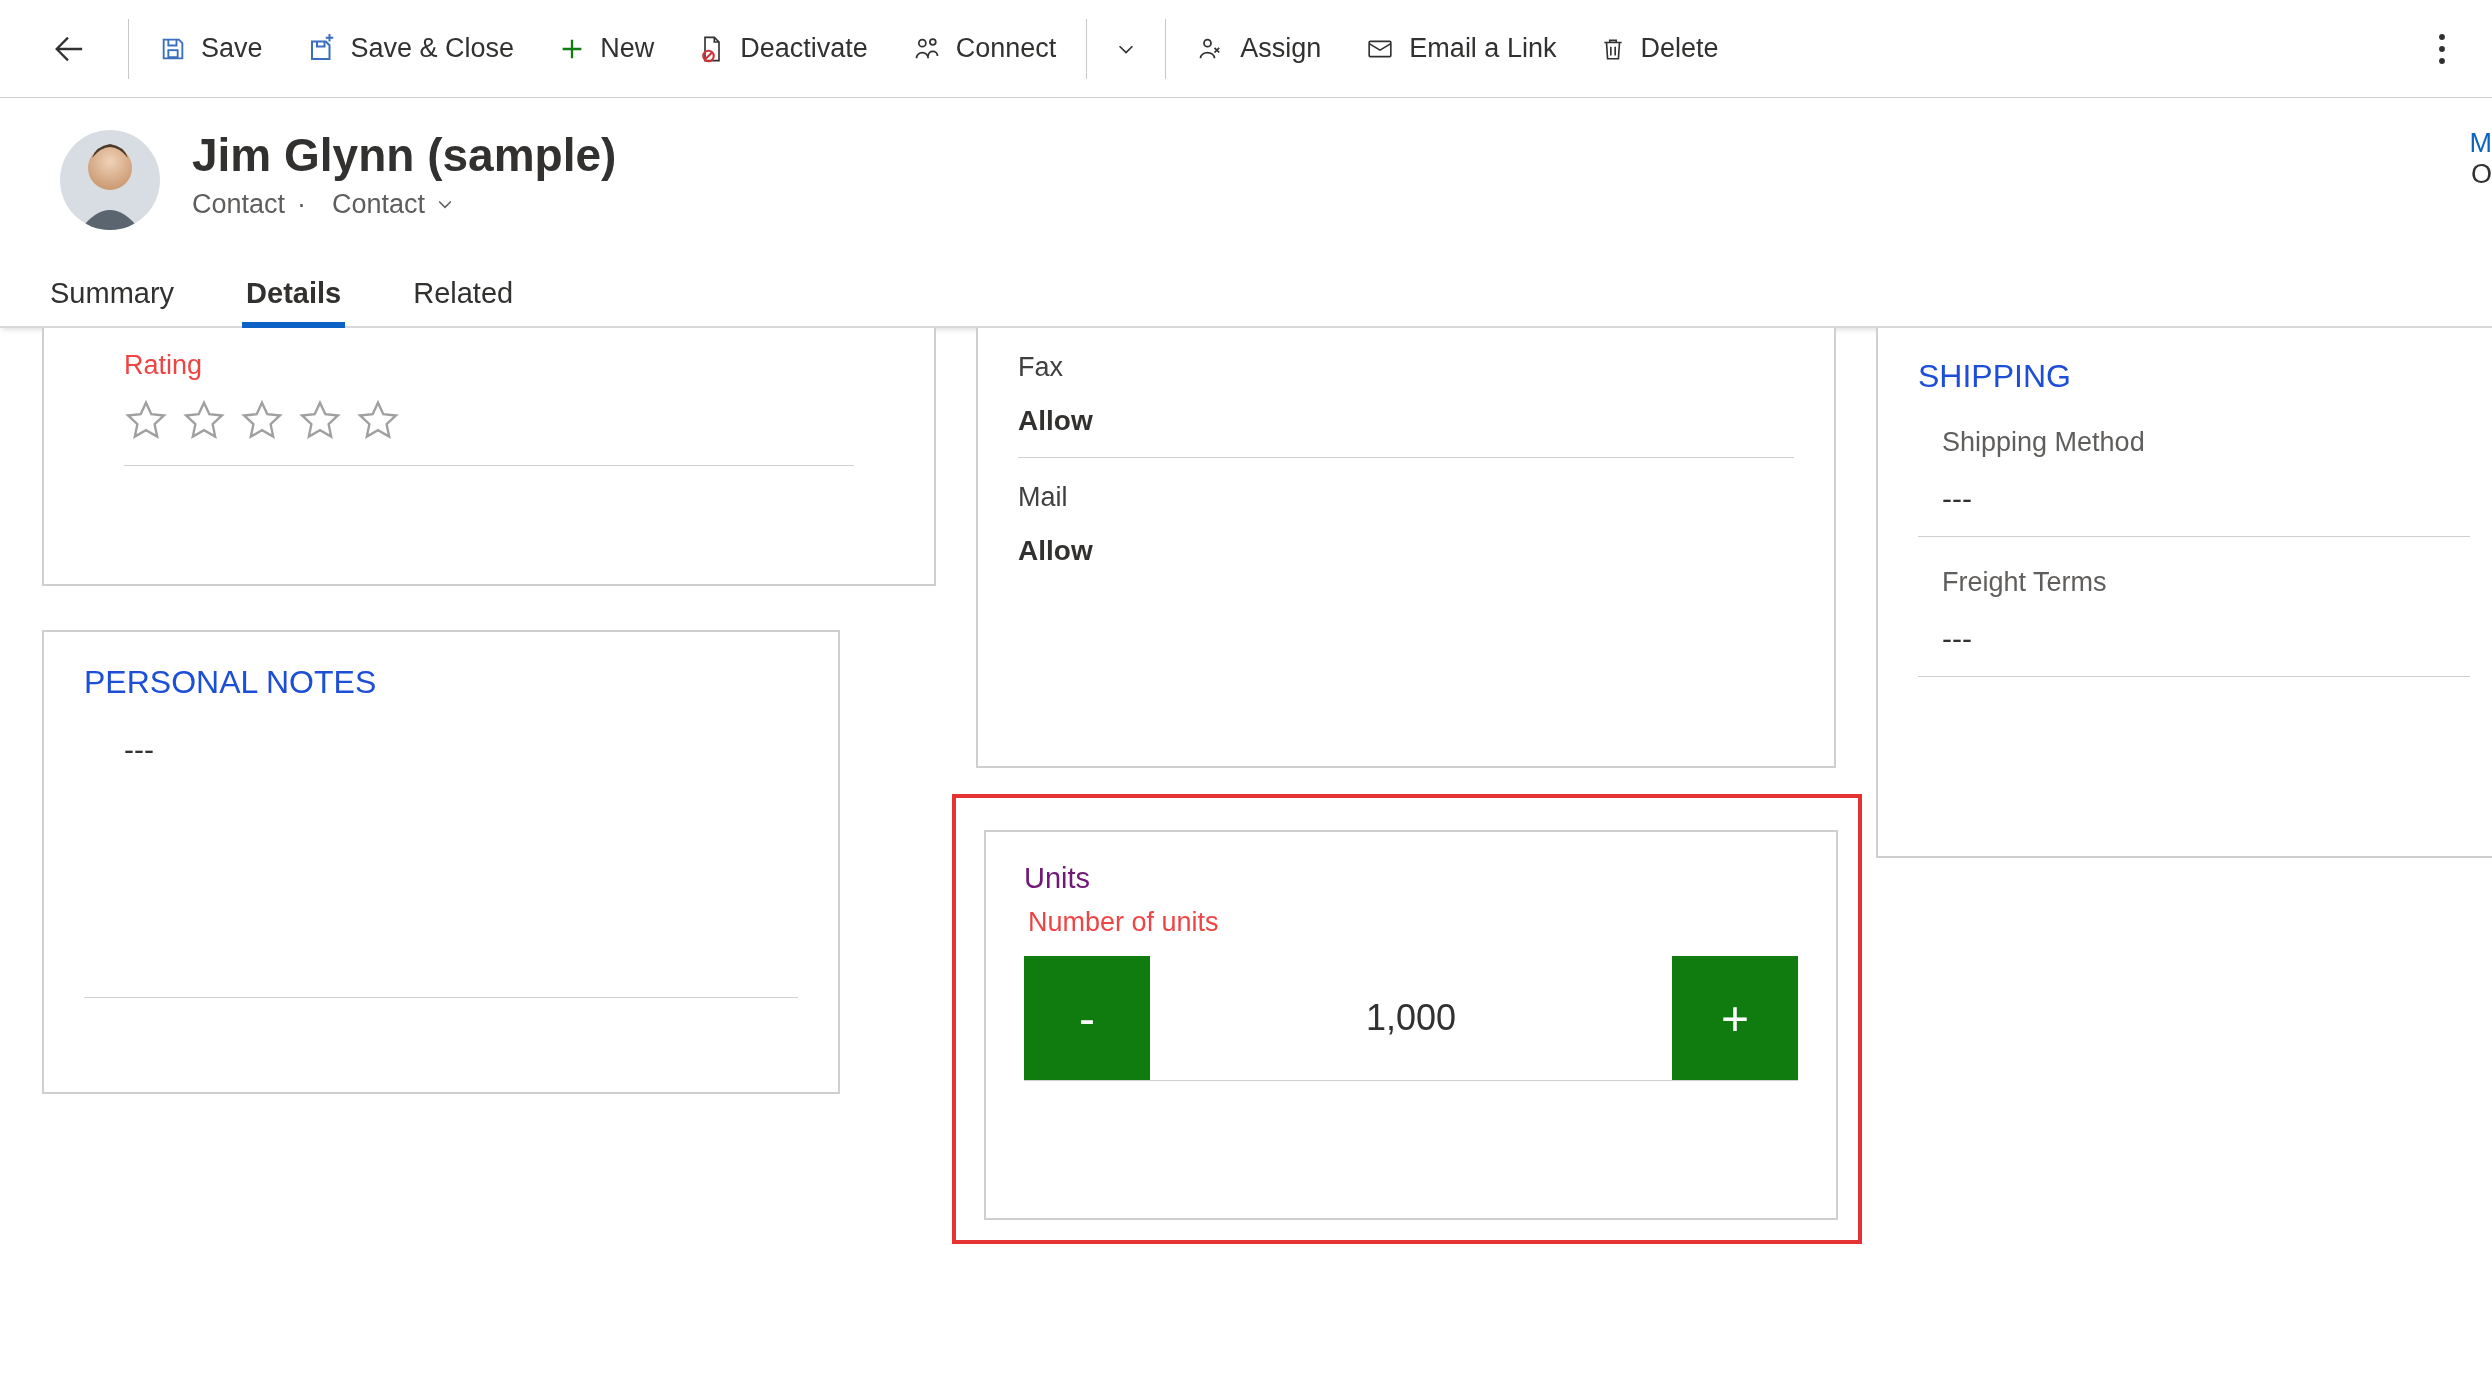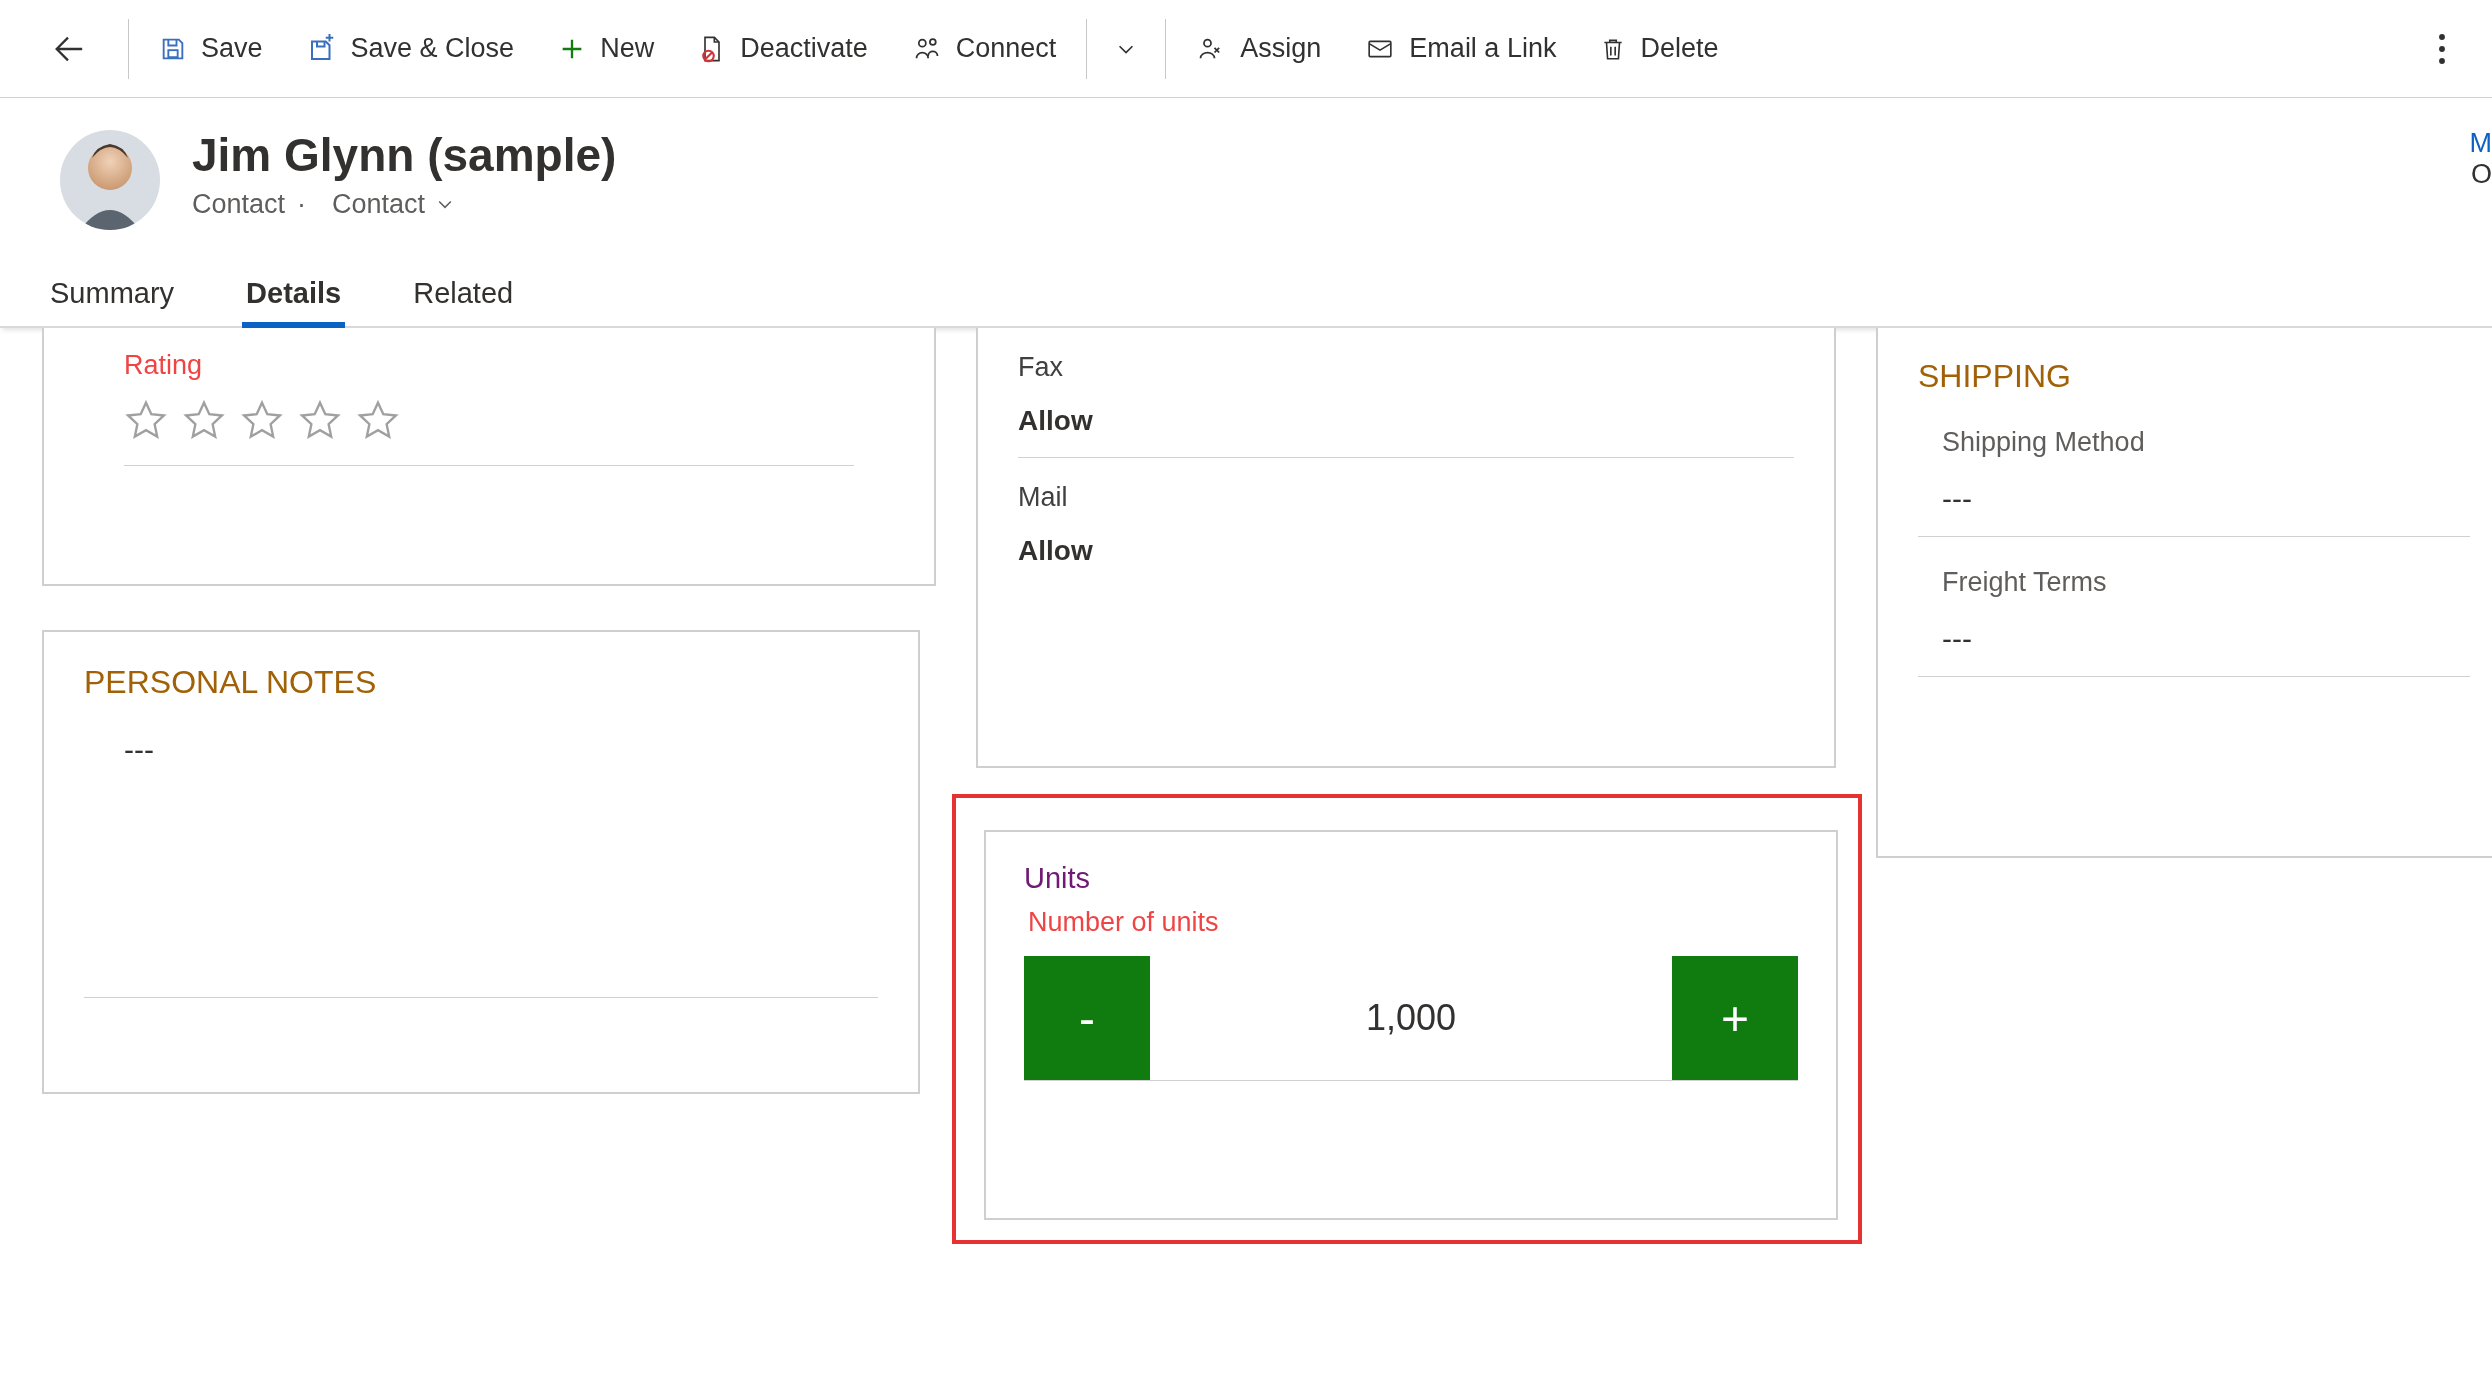--- a/index.html
+++ b/index.html
@@ -142,21 +142,21 @@
 
   
   .card-rating {
     left: 42px; top: 0px;
     width: 894px; height: 258px;
     padding: 22px 40px 0 40px;
     border-top: none;
   }
   .card-notes {
     left: 42px; top: 302px;
-    width: 878px; height: 464px;
+    width: 798px; height: 464px;
     padding: 32px 40px 0 40px;
   }
 
   
   .card-prefs {
     left: 976px; top: 0px;
     width: 860px; height: 440px;
     border-top: none;
   }
   .card-units-wrap {
@@ -179,21 +179,21 @@
     left: 1876px; top: 0px;
     width: 634px;
     height: 530px;
     border-top: none;
     border-right: none;
     padding: 30px 40px 0 40px;
   }
 
   .field-label      { font-size: 27px; color: #ef4444; margin: 0 0 18px 0; }
   .field-value-dash { font-size: 30px; color: #323130; font-weight: 400; }
-  .section-title    { font-size: 32px; color: #a16207; margin-bottom: 32px; }
+  .section-title    { font-size: 32px; color: #1d4ed8; margin-bottom: 32px; }
   .section-title-sm { font-size: 29px; color: #701a75; margin-bottom: 12px; }
 
   .stars { display: flex; gap: 14px; margin-top: 4px; border-bottom: 1px solid #d0d0d0; padding-bottom: 22px; }
   .stars svg { display:block; }
 
   
   .pref-field {
     margin: 0 40px;
     padding: 24px 0 20px 0;
     border-bottom: 1px solid #d0d0d0;

